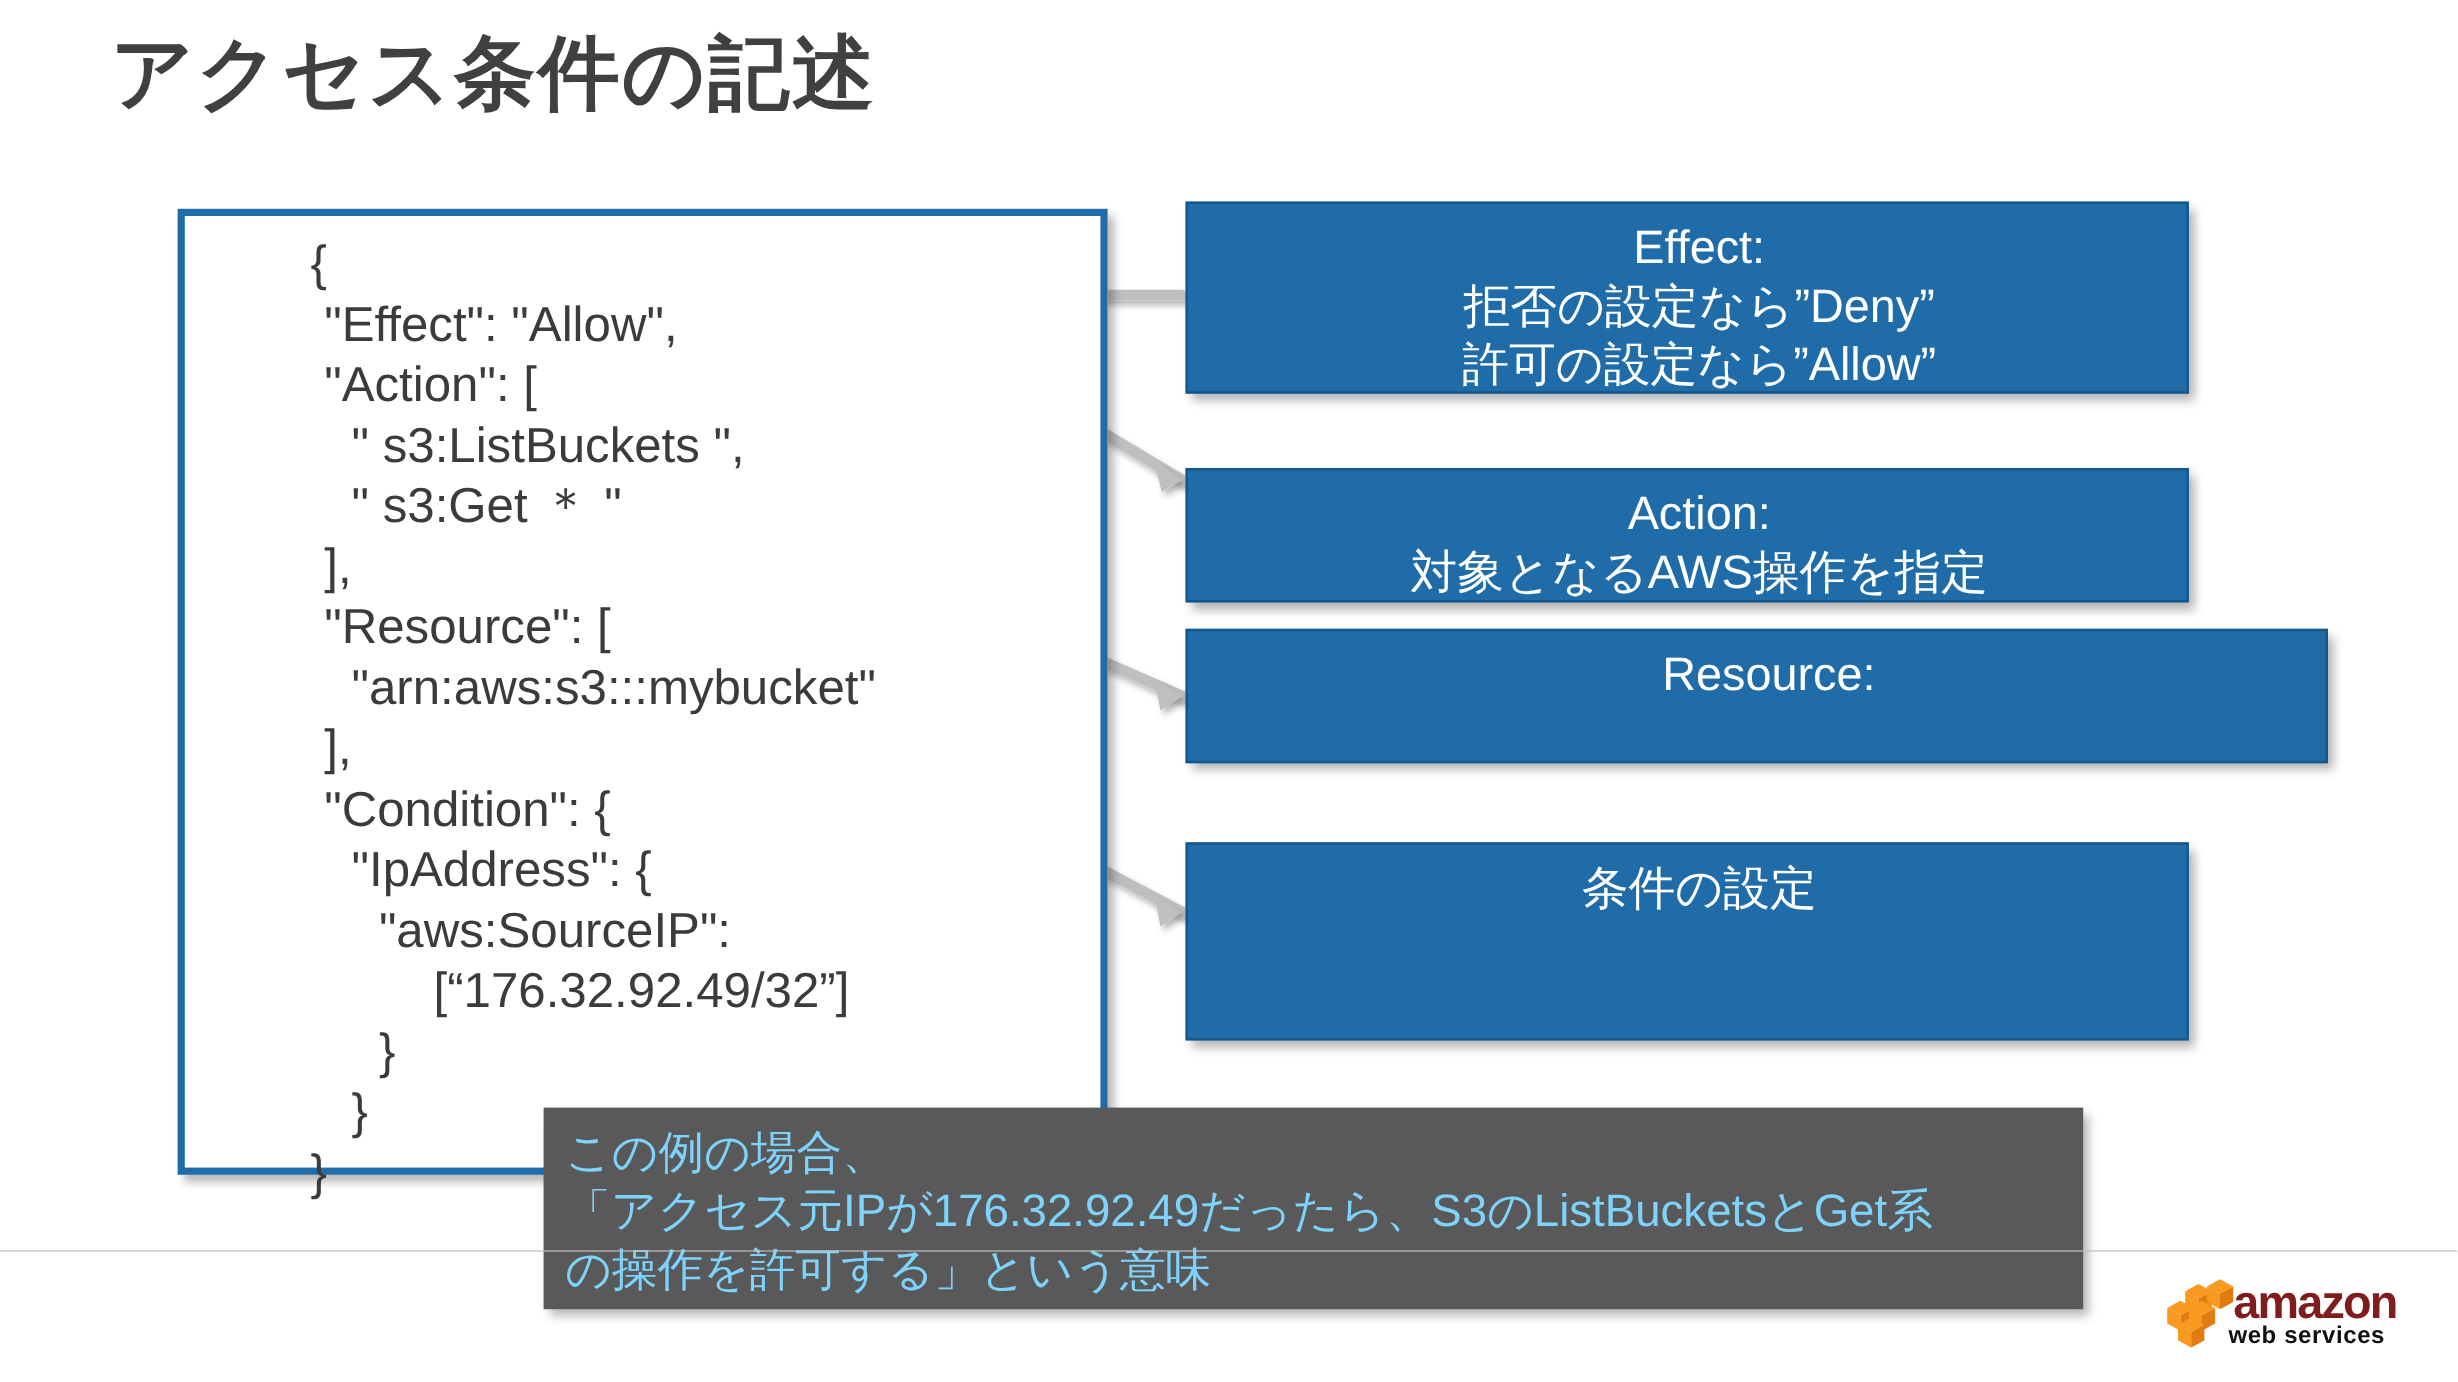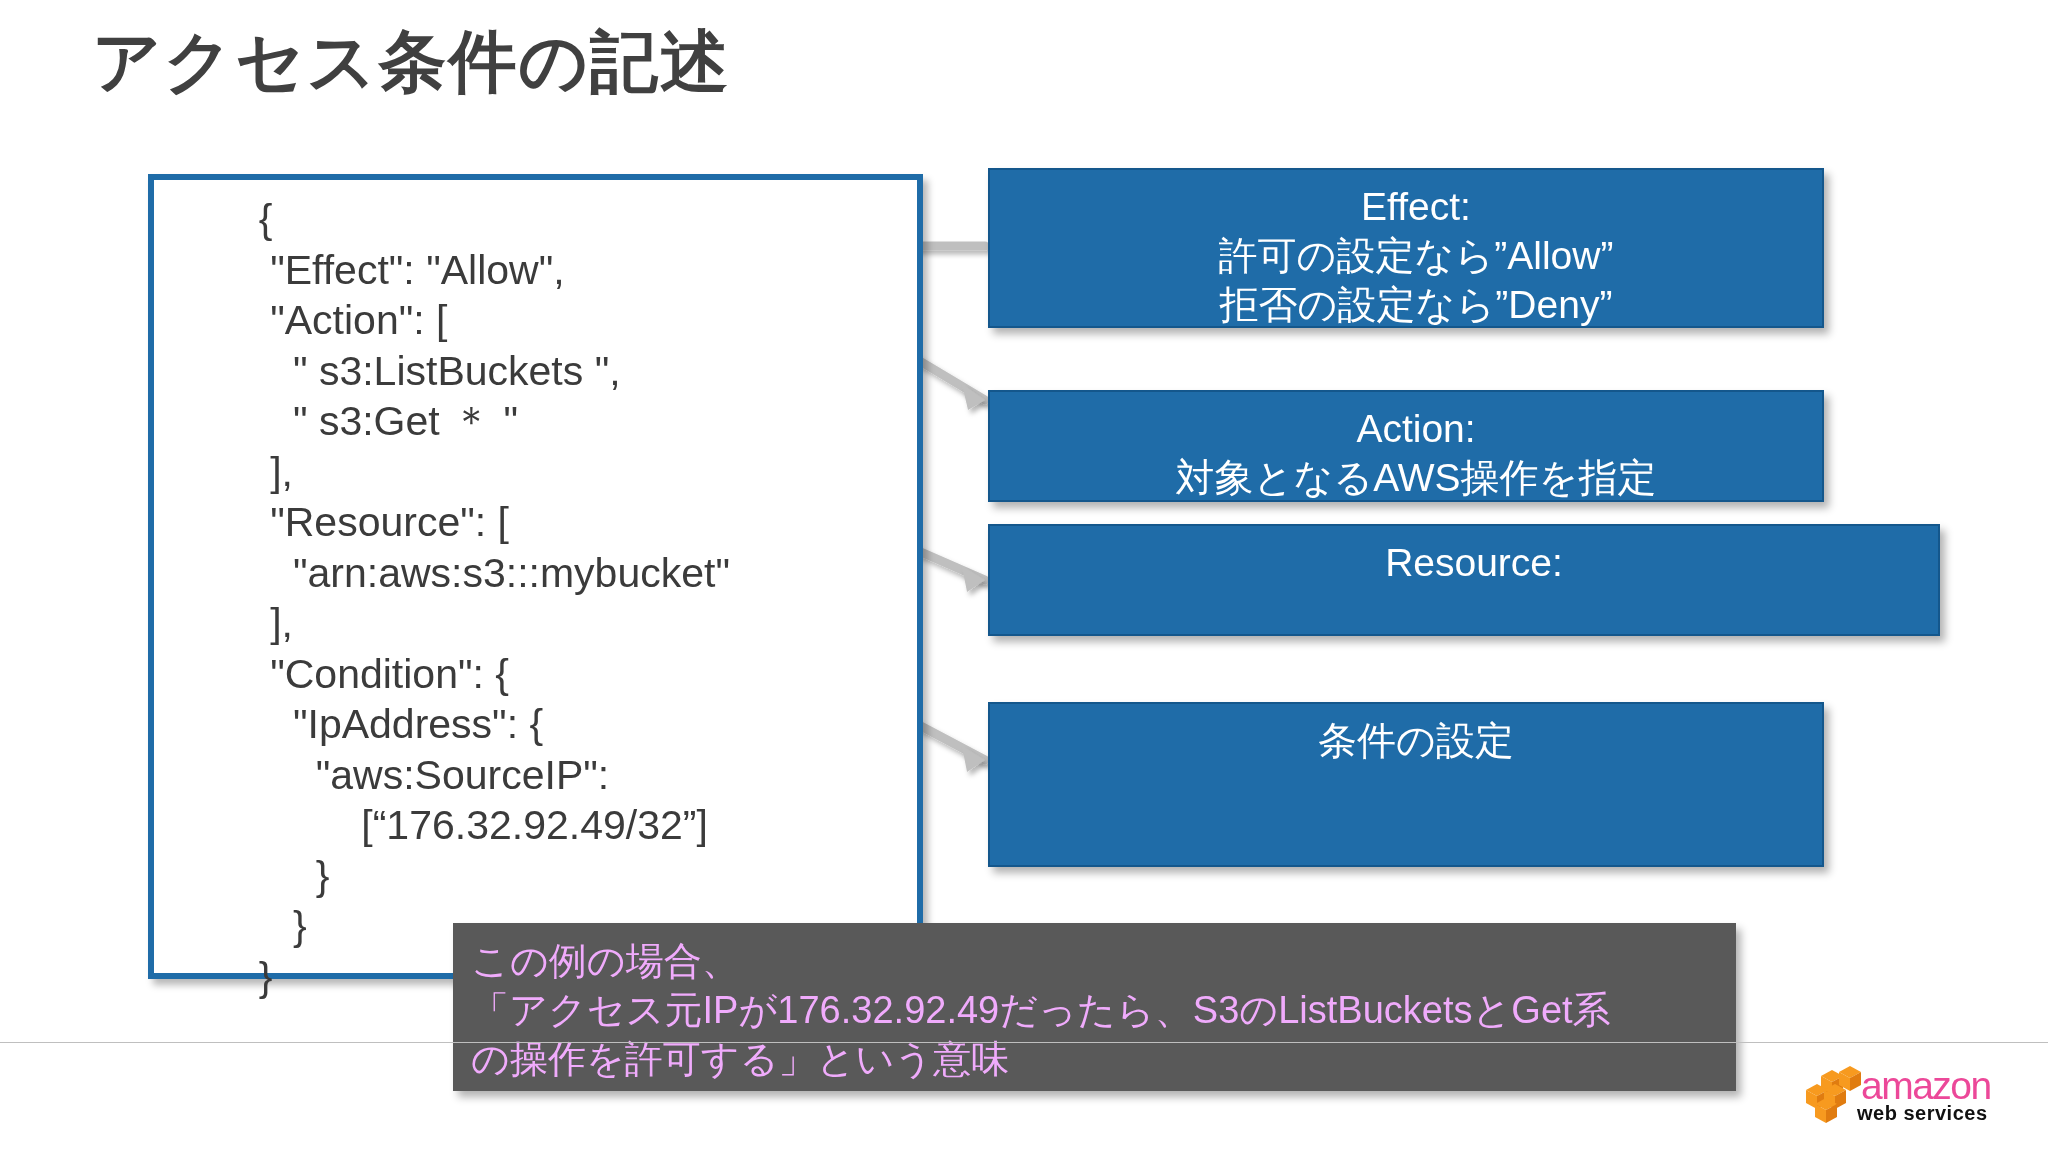--- a/index.html
+++ b/index.html
@@ -86,21 +86,21 @@
     height: 168px;
     background: #595959;
     box-sizing: border-box;
     padding: 14px 0 0 18px;
     box-shadow: 5px 6px 8px rgba(0,0,0,0.30);
   }
   #summary-box .s-line {
     display: block;
     font-size: 38px;
     line-height: 49px;
-    color: #f0abfc;
+    color: #7dd3fc;
     white-space: pre;
   }
 
   
   #connectors {
     position: absolute;
     left: 0; top: 0;
     width: 2048px; height: 1152px;
     pointer-events: none;
   }
@@ -121,22 +121,22 @@
     left: 1805px;
     top: 1058px;
     width: 190px;
     height: 78px;
   }
   #aws-logo .logo-word {
     position: absolute;
     left: 56px;
     top: 8px;
     font-size: 39px;
-    font-weight: normal;
-    color: #ec4899;
+    font-weight: bold;
+    color: #7f1d1d;
     letter-spacing: -1.5px;
     line-height: 1;
   }
   #aws-logo .logo-sub {
     position: absolute;
     left: 52px;
     top: 45px;
     font-size: 20px;
     font-weight: bold;
     color: #111111;
@@ -177,22 +177,22 @@
     <polygon points="985,760 962,746 967,772"></polygon>
   </g>
 </svg>
 
 <div id="code-panel">
   <div id="code-lines"><span class="ln">  {</span><span class="ln">   "Effect": "Allow",</span><span class="ln">   "Action": [</span><span class="ln">     " s3:ListBuckets ",</span><span class="ln">     " s3:Get ＊ "</span><span class="ln">   ],</span><span class="ln">   "Resource": [</span><span class="ln">     "arn:aws:s3:::mybucket"</span><span class="ln">   ],</span><span class="ln">   "Condition": {</span><span class="ln">     "IpAddress": {</span><span class="ln">       "aws:SourceIP":</span><span class="ln">           [“176.32.92.49/32”]</span><span class="ln">       }</span><span class="ln">     }</span><span class="ln">  }</span></div>
 </div>
 
 <div class="callout" id="callout-effect">
   <span class="c-title">Effect:</span>
+  <span class="c-line">拒否の設定なら”Deny”</span>
   <span class="c-line">許可の設定なら”Allow”</span>
-  <span class="c-line">拒否の設定なら”Deny”</span>
 </div>
 
 <div class="callout" id="callout-action">
   <span class="c-title">Action:</span>
   <span class="c-line">対象となるAWS操作を指定</span>
 </div>
 
 <div class="callout" id="callout-resource">
   <span class="c-title">Resource:</span>
 </div>

